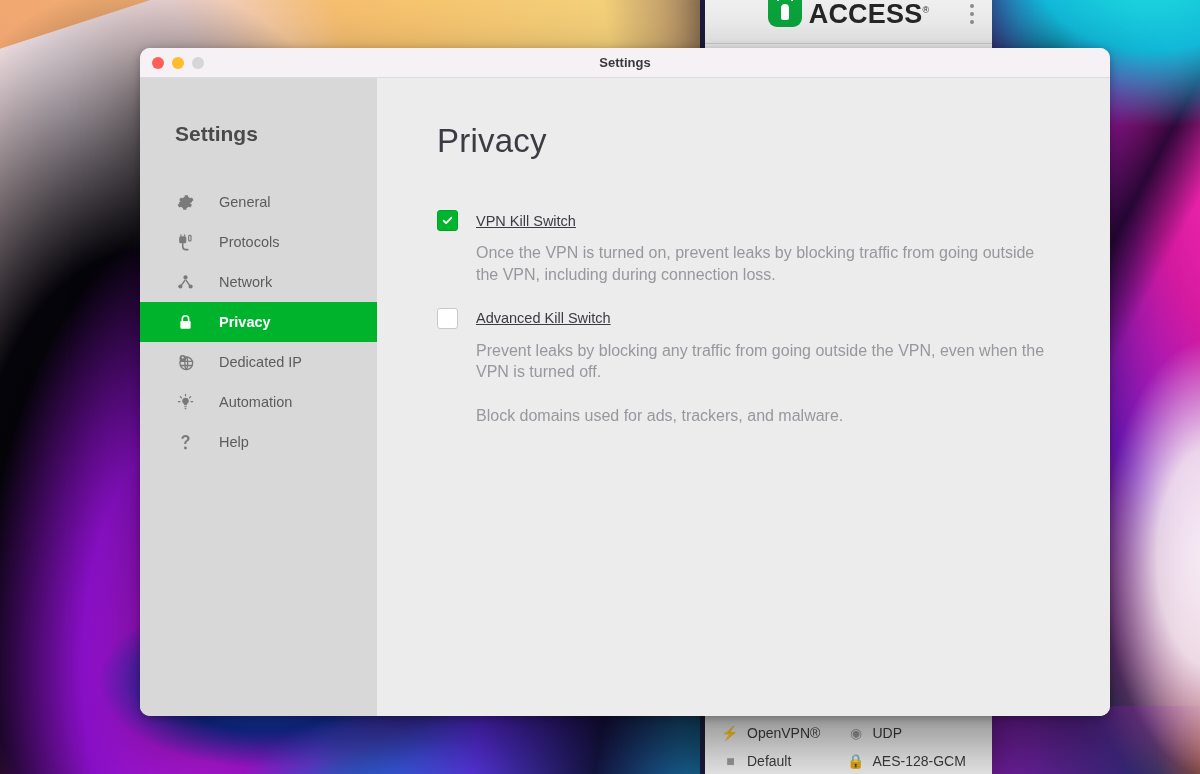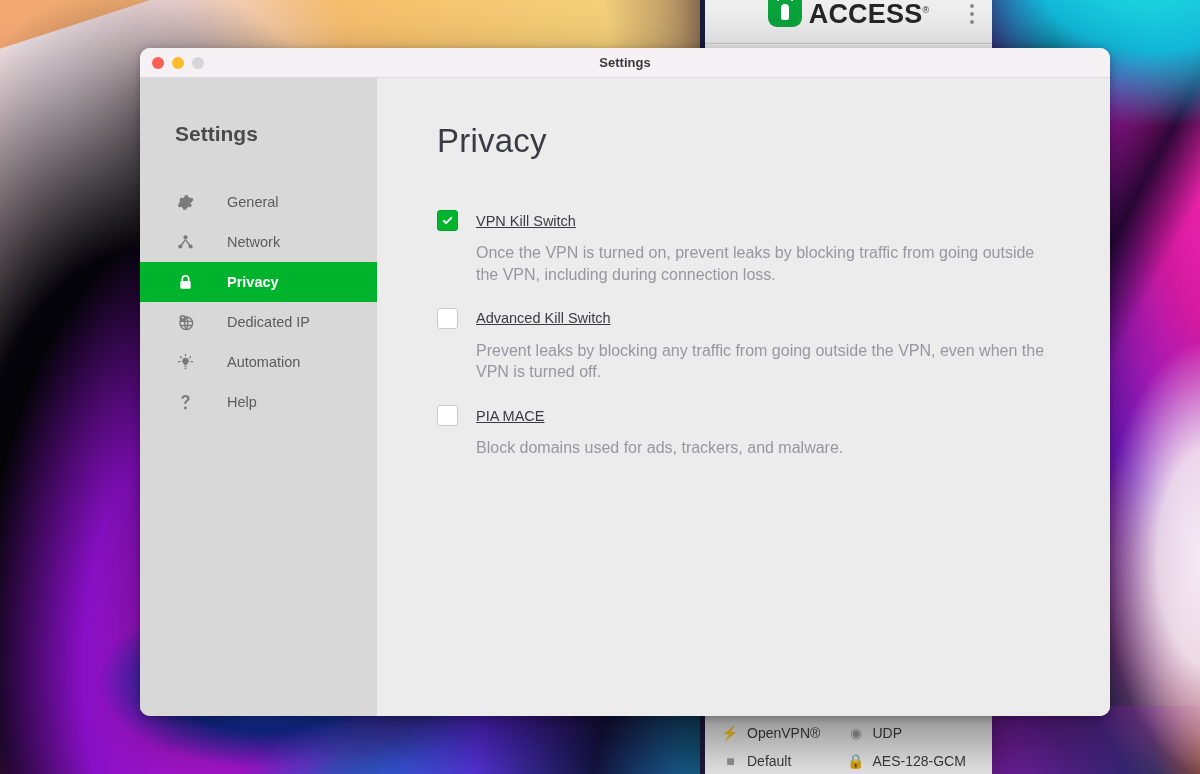--- a/index.html
+++ b/index.html
@@ -169,21 +169,21 @@
   #sidebar {
     width: 237px; flex: 0 0 237px;
     background: #d8d8d8;
     padding-top: 44px;
   }
   #sidebar-title {
     font-size: 21px; font-weight: 700; color: #4a4a4a;
     padding: 0 0 0 35px; margin-bottom: 36px;
   }
   .nav-item {
-    display: flex; align-items: center; gap: 32px;
+    display: flex; align-items: center; gap: 24px;
     height: 40px;
     padding-left: 35px;
     font-size: 14.5px; color: #5c5c5c;
     cursor: default;
   }
   .nav-item .nav-ic {
     width: 20px; height: 20px; flex: 0 0 20px;
     display: inline-flex; align-items: center; justify-content: center;
     color: #7a7a7a;
   }
@@ -304,20 +304,31 @@
         <div class="nav-item">
           <span class="nav-ic">
             <svg width="19" height="19" viewBox="0 0 24 24" fill="currentColor">
                 <path d="M12 8.5a3.5 3.5 0 100 7 3.5 3.5 0 000-7zm0 5.2a1.7 1.7 0 110-3.4 1.7 1.7 0 010 3.4z"></path>
                 <path d="M20.3 12c0-.5-.05-1-.14-1.47l2.03-1.3-2-3.46-2.25.86a8.2 8.2 0 00-2.54-1.47L15.1 2.8h-4l-.3 2.36c-.93.32-1.79.82-2.53 1.47l-2.26-.86-2 3.46 2.03 1.3A8.4 8.4 0 003.9 12c0 .5.05 1 .14 1.47l-2.03 1.3 2 3.46 2.26-.86c.74.65 1.6 1.15 2.53 1.47l.3 2.36h4l.3-2.36a8.2 8.2 0 002.54-1.47l2.25.86 2-3.46-2.03-1.3c.09-.47.14-.96.14-1.47z"></path>
               </svg>
           </span>
           <span>General</span>
         </div>
 
+        <div class="nav-item">
+          <span class="nav-ic">
+            <svg width="19" height="19" viewBox="0 0 24 24" fill="none" stroke="currentColor" stroke-width="1.9">
+                <rect x="4" y="4" width="9" height="9" rx="2" fill="currentColor" stroke="none"></rect>
+                <path d="M6.2 2v2M10.8 2v2" stroke-width="1.6"></path>
+                <path d="M8.5 13v4a4 4 0 004 4h2.5" stroke-linecap="round"></path>
+                <rect x="16" y="3" width="3" height="7" rx="1.2" stroke-width="1.5"></rect>
+              </svg>
+          </span>
+          <span>Protocols</span>
+        </div>
 
         <div class="nav-item">
           <span class="nav-ic">
             <svg width="19" height="19" viewBox="0 0 24 24" fill="currentColor">
                 <circle cx="12" cy="5.5" r="2.6"></circle>
                 <circle cx="5.5" cy="17" r="2.6"></circle>
                 <circle cx="18.5" cy="17" r="2.6"></circle>
                 <path d="M11.2 7.8l-5 7 1.5 1 5-7zM12.8 7.8l5 7-1.5 1-5-7z"></path>
               </svg>
           </span>
@@ -391,23 +402,19 @@
 
         <div class="opt">
           <div class="opt-row">
             <span class="cbox"></span>
             <span class="opt-label">Advanced Kill Switch</span>
           </div>
           <p class="opt-desc">Prevent leaks by blocking any traffic from going outside the VPN, even when the VPN is turned off.</p>
         </div>
 
         <div class="opt">
-          <div class="opt-row">
-            <span class="cbox"></span>
-            <span class="opt-label">PIA MACE</span>
-          </div>
           <p class="opt-desc">Block domains used for ads, trackers, and malware.</p>
         </div>
       </main>
 
     </div>
   </div>
 </div>
 
 </body></html>

